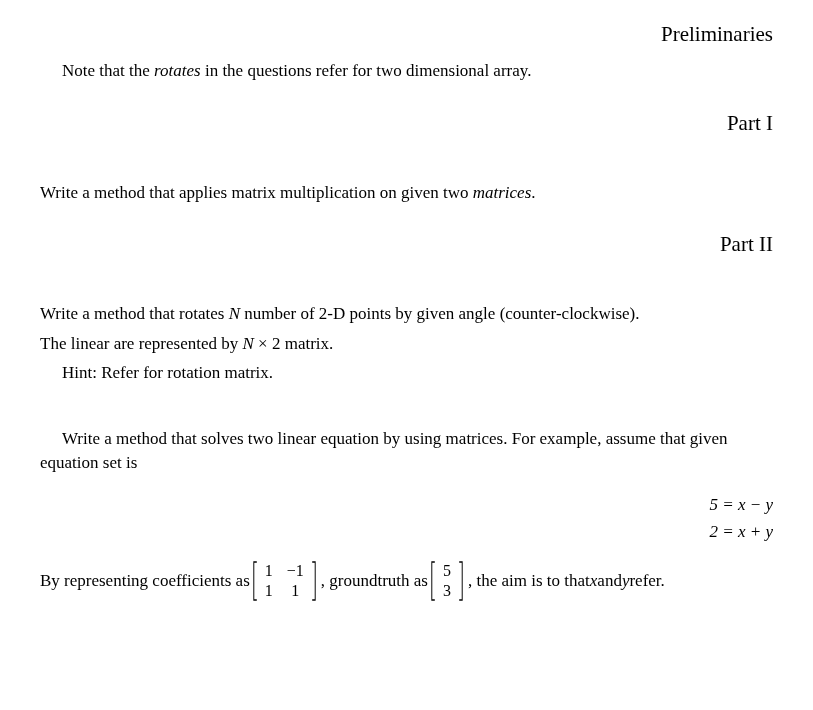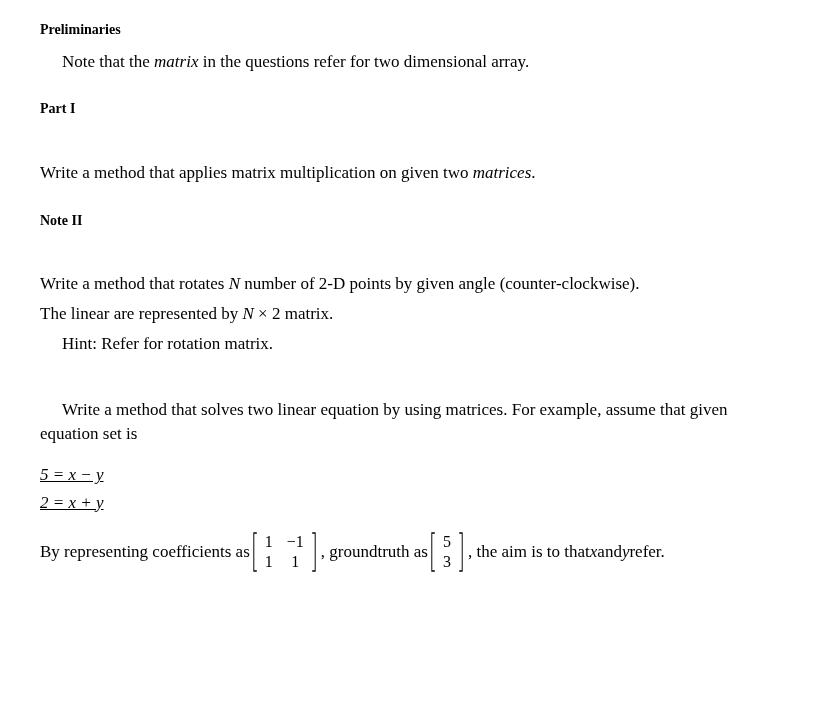--- a/index.html
+++ b/index.html
@@ -7,47 +7,47 @@
       font-size: 17px;
       color: #000;
       background: #fff;
       margin: 0;
       padding: 20px 40px 40px 40px;
       line-height: 1.4;
       width: 813px;
       box-sizing: border-box;
     }
     .section-heading {
-      font-weight: bold;
-      font-size: 14px;
+      font-weight: normal;
+      font-size: 21px;
       margin: 0 0 10px 0;
+      text-align: right;
     }
     .indent {
       text-indent: 22px;
     }
     .italic {
       font-style: italic;
     }
     .bold {
       font-weight: normal;
     }
     p {
       margin: 0 0 6px 0;
     }
     .gap-before {
       margin-top: 26px;
     }
     .gap-big-before {
       margin-top: 42px;
     }
     .math-block {
-      text-align: left;
+      text-align: right;
       margin: 16px 0 16px 0;
       line-height: 1.6;
-      text-decoration: underline;
     }
     .math {
       font-style: italic;
       font-family: "Times New Roman", Times, serif;
     }
     .mline {
       display: flex;
       flex-wrap: wrap;
       align-items: center;
       gap: 0;
@@ -80,33 +80,33 @@
       white-space: nowrap;
     }
     .seg + .seg { margin-left: 0; }
   </style>
 </head>
 <body>
 
 <div>
   <p class="section-heading">Preliminaries</p>
   <p class="indent">
-    <span>Note that the </span><span class="italic">matrix</span><span> in the questions refer for two dimensional array.</span>
+    <span>Note that the </span><span class="italic">rotates</span><span> in the questions refer for two dimensional array.</span>
   </p>
 </div>
 
 <div class="gap-before">
   <p class="section-heading">Part I</p>
   <p class="gap-big-before">
     <span>Write a method that applies matrix multiplication on given two </span><span class="italic">matrices</span><span>.</span>
   </p>
 </div>
 
 <div class="gap-before">
-  <p class="section-heading">Note II</p>
+  <p class="section-heading">Part II</p>
   <p class="gap-big-before">
     <span>Write a method that rotates </span><span class="math">N</span><span> number of 2-D points by given angle (counter-clockwise).</span>
   </p>
   <p>
     <span>The linear are represented by </span><span class="math">N</span><span> × 2 matrix.</span>
   </p>
   <p class="indent">
     <span class="bold">Hint:</span><span> Refer for rotation matrix.</span>
   </p>
 </div>

